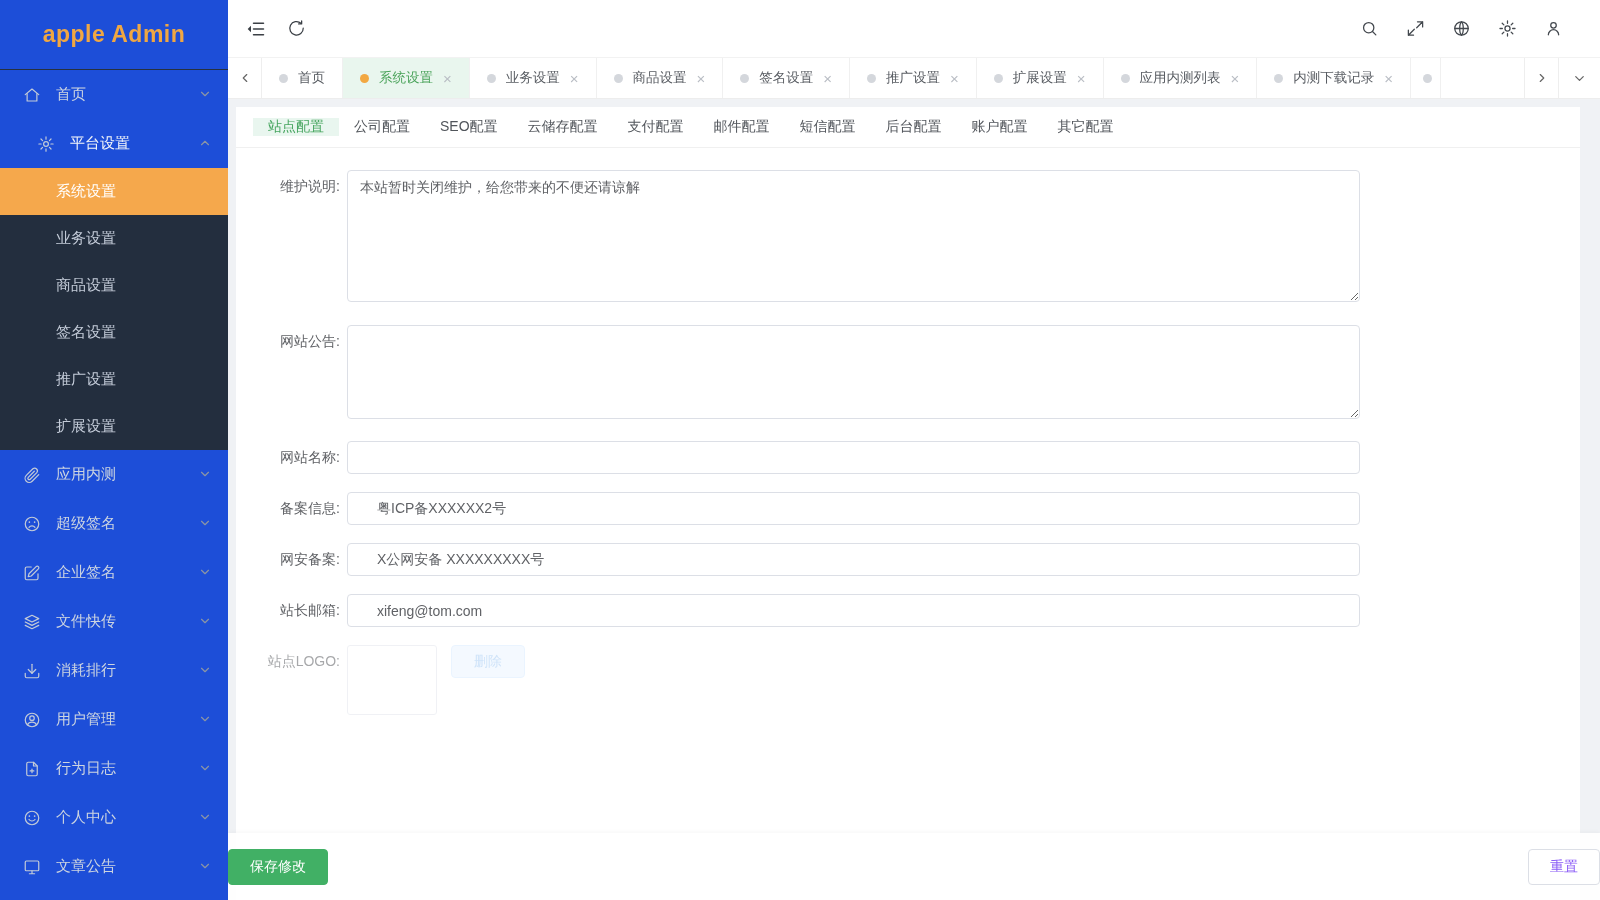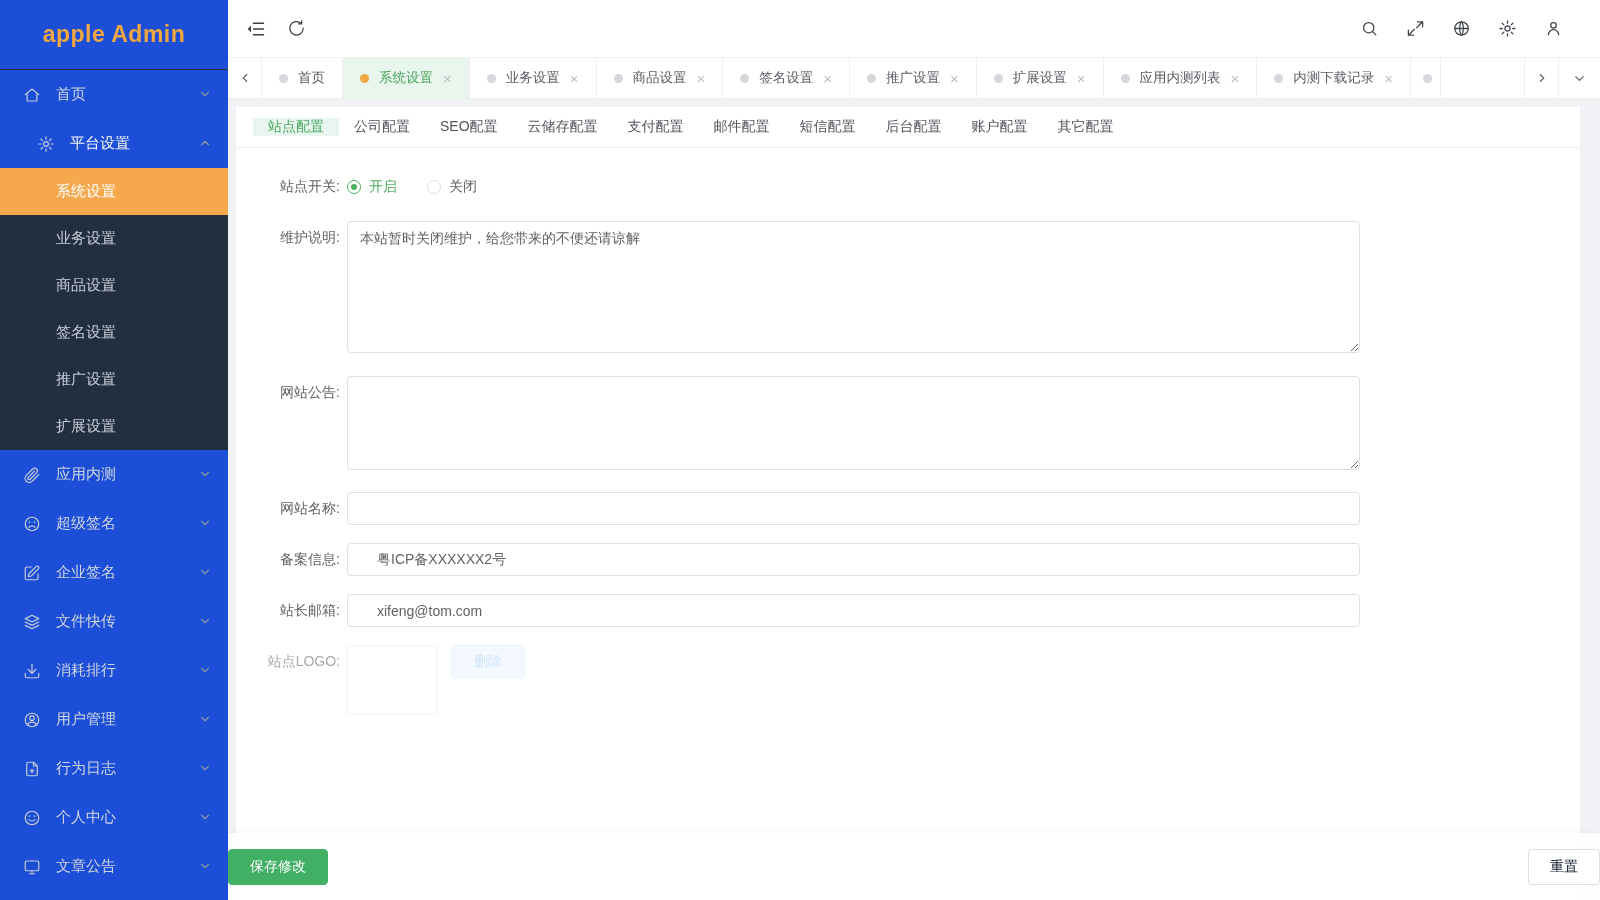--- a/index.html
+++ b/index.html
@@ -95,21 +95,21 @@
     border-radius:4px; cursor:pointer; }
   .logo-field { display:flex; }
 
   
   .footer-bar { position:fixed; left:228px; right:0; bottom:0; height:67px;
     background:rgba(255,255,255,.9); box-shadow:0 -1px 4px rgba(0,0,0,.04);
     display:flex; align-items:center; justify-content:space-between; z-index:10; }
   .btn { height:36px; padding:0 21px; border-radius:4px; font-size:14px; cursor:pointer;
     font-family:"Liberation Sans","DejaVu Sans",sans-serif; }
   .btn-save { background:#41b065; border:1px solid #41b065; color:#fff; margin-right:20px; }
-  .btn-reset { background:#fff; border:1px solid #dcdfe6; color:#0f172a; }
+  .btn-reset { background:#fff; border:1px solid #dcdfe6; color:#8b5cf6; }
 
   .right-gutter { position:fixed; right:0; top:99px; width:20px; bottom:0;
     background:#f0f2f5; }
 </style>
 </head>
 <body>
 
 <div class="sidebar">
   <div class="logo-area">
     <span class="logo-title">apple Admin</span>
@@ -418,33 +418,20 @@
     <div class="subtab">支付配置</div>
     <div class="subtab">邮件配置</div>
     <div class="subtab">短信配置</div>
     <div class="subtab">后台配置</div>
     <div class="subtab">账户配置</div>
     <div class="subtab">其它配置</div>
   </div>
 
   <div class="form-area">
 
-    <div class="form-row">
-      <div class="form-label">站点开关:</div>
-      <div class="form-field radio-row">
-        <span class="radio checked">
-          <span class="radio-circle"></span>
-          <span class="radio-label">开启</span>
-        </span>
-        <span class="radio">
-          <span class="radio-circle"></span>
-          <span class="radio-label">关闭</span>
-        </span>
-      </div>
-    </div>
 
     <div class="form-row" style="margin-bottom:19px;">
       <div class="form-label">维护说明:</div>
       <div class="form-field">
         <textarea class="txt-area ta-maint" style="">本站暂时关闭维护，给您带来的不便还请谅解</textarea>
       </div>
     </div>
 
     <div class="form-row">
       <div class="form-label">网站公告:</div>
@@ -460,20 +447,26 @@
       </div>
     </div>
 
     <div class="form-row">
       <div class="form-label">备案信息:</div>
       <div class="form-field">
         <input class="txt-input" value="粤ICP备XXXXXX2号" style="">
       </div>
     </div>
 
+    <div class="form-row">
+      <div class="form-label">网安备案:</div>
+      <div class="form-field">
+        <input class="txt-input" value="X公网安备 XXXXXXXXX号" style="">
+      </div>
+    </div>
 
 
     <div class="form-row">
       <div class="form-label">站长邮箱:</div>
       <div class="form-field">
         <input class="txt-input" value="xifeng@tom.com" style="">
       </div>
     </div>
 
 

